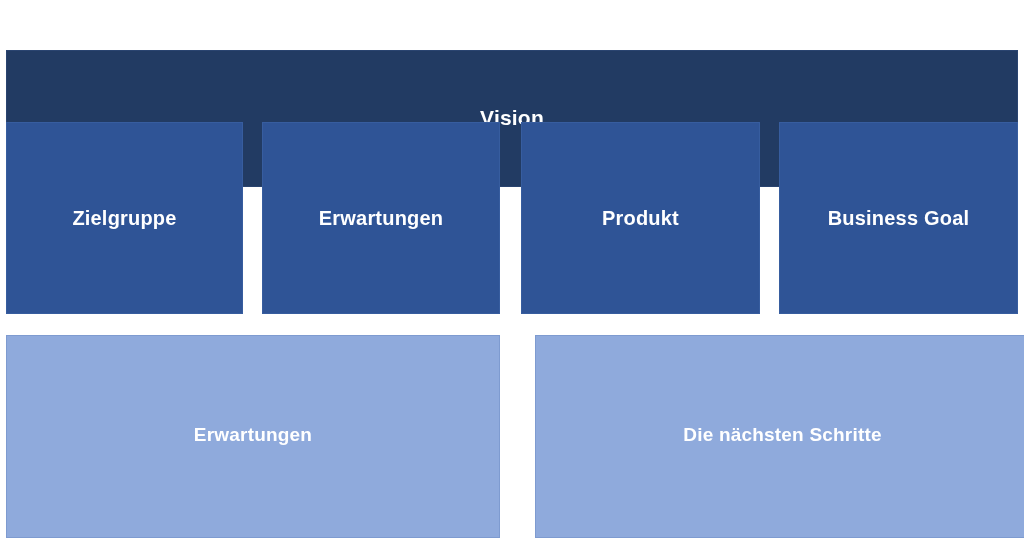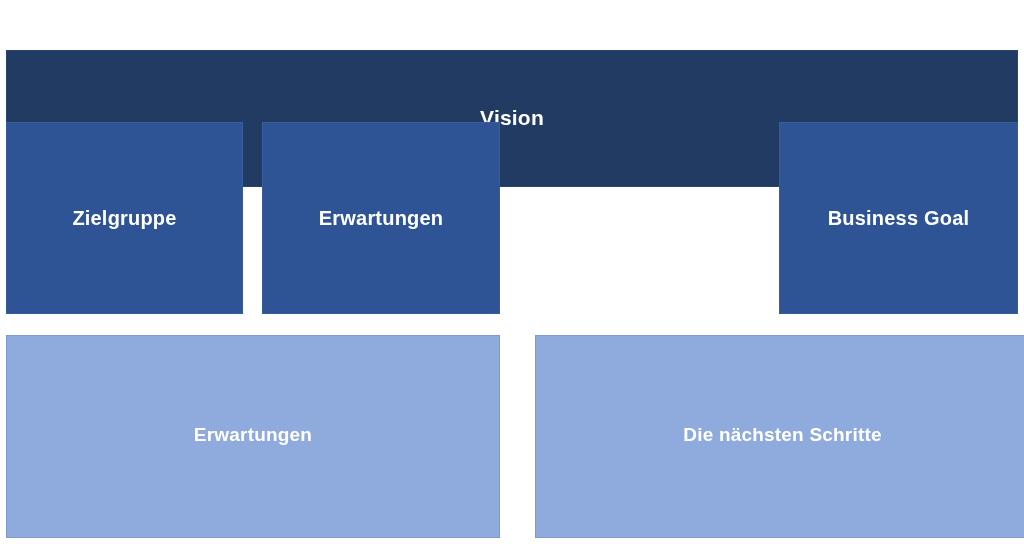--- a/index.html
+++ b/index.html
@@ -90,20 +90,23 @@
   </div>
 
   <div class="box box--pillar box--zielgruppe">
     <span class="box__label">Zielgruppe</span>
   </div>
 
   <div class="box box--pillar box--erwartungen">
     <span class="box__label">Erwartungen</span>
   </div>
 
+  <div class="box box--pillar box--produkt">
+    <span class="box__label">Produkt</span>
+  </div>
 
   <div class="box box--pillar box--business-goal">
     <span class="box__label">Business Goal</span>
   </div>
 
   <div class="box box--wide box--stakeholder">
     <span class="box__label">Erwartungen</span>
   </div>
 
   <div class="box box--wide box--naechste">

